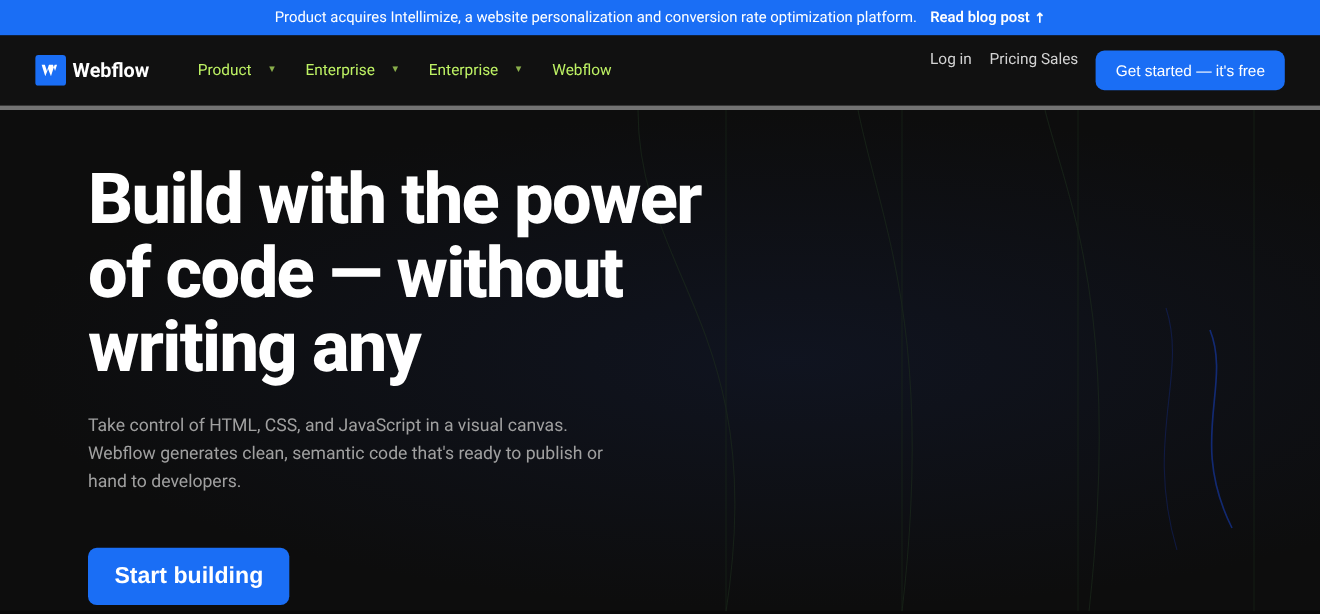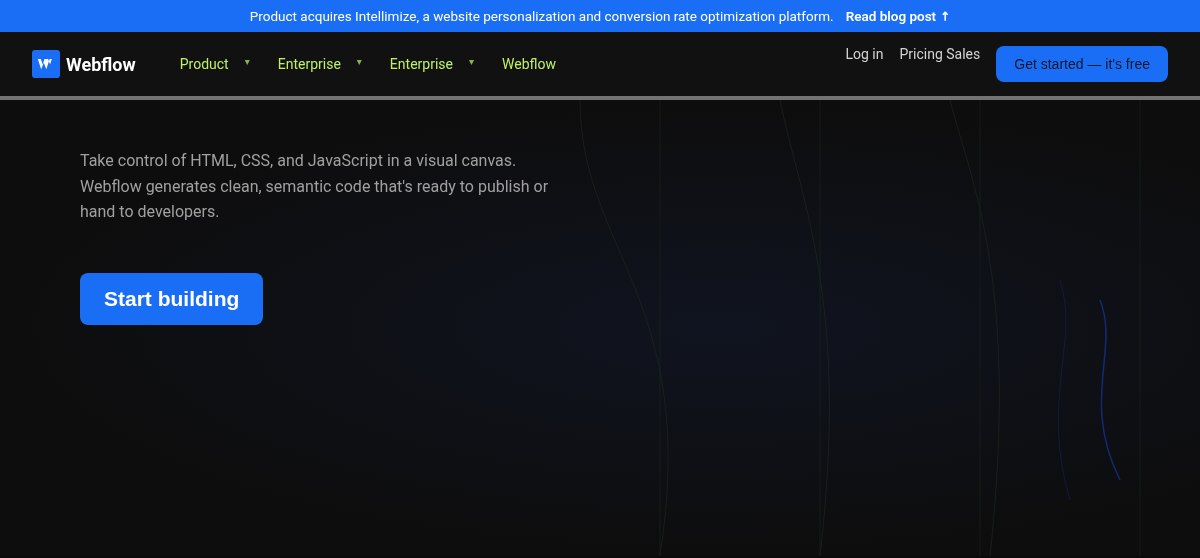--- a/index.html
+++ b/index.html
@@ -107,21 +107,21 @@
     .nav-text-link {
       color: #d4d4d4;
       font-size: 14px;
       cursor: pointer;
       text-decoration: none;
       white-space: nowrap;
     }
 
     .get-started-btn {
       background: #1a6ef5;
-      color: #0f172a;
+      color: #ffffff;
       border: none;
       border-radius: 8px;
       padding: 10px 18px;
       font-size: 14px;
       font-weight: 500;
       cursor: pointer;
       white-space: nowrap;
       display: flex;
       align-items: center;
       gap: 4px;
@@ -253,16 +253,17 @@
 
     <path d="M80 0 C80 150, 200 200, 160 456" stroke="#1d2d1d" stroke-width="1" fill="none"></path>
     <path d="M280 0 C300 100, 350 200, 320 456" stroke="#1d2d1d" stroke-width="1" fill="none"></path>
     <path d="M450 0 C470 80, 520 180, 490 456" stroke="#1d2d1d" stroke-width="1" fill="none"></path>
 
     <path d="M600 200 C620 250, 580 300, 620 380" stroke="#1a4ef5" stroke-width="1.5" fill="none" opacity="0.7"></path>
     <path d="M560 180 C580 240, 540 300, 570 400" stroke="#1a3ed5" stroke-width="1" fill="none" opacity="0.4"></path>
   </svg>
 
   <div class="hero-content">
+    <h1 class="hero-headline">Build with the power of code — without writing any</h1>
     <p class="hero-subtext">Take control of HTML, CSS, and JavaScript in a visual canvas. Webflow generates clean, semantic code that's ready to publish or hand to developers.</p>
     <button class="start-building-btn">Start building</button>
   </div>
 </section>
 
 </body></html>

